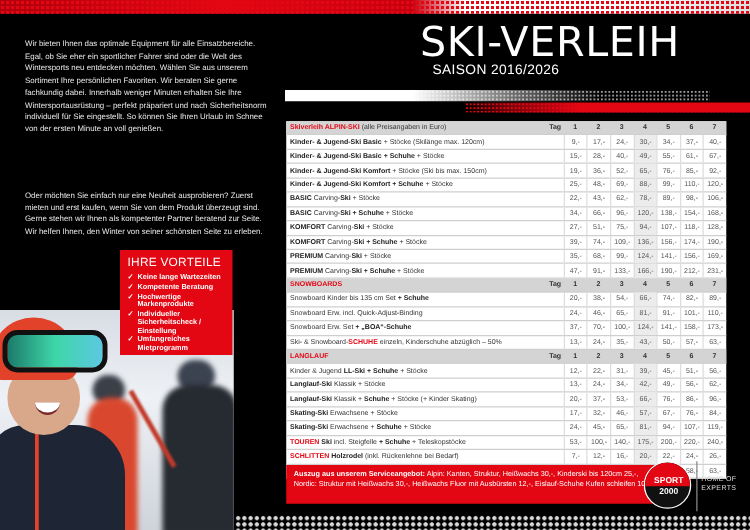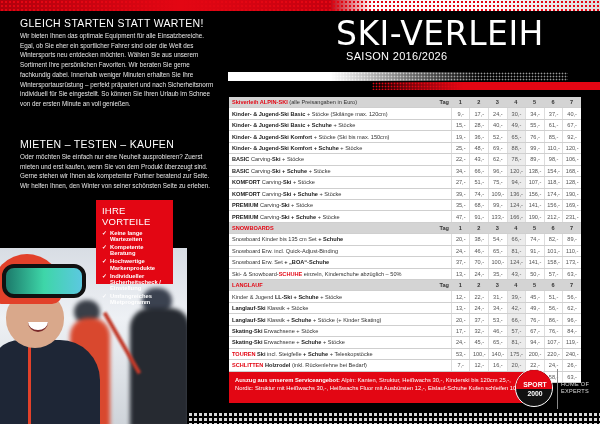--- a/index.html
+++ b/index.html
@@ -11,21 +11,21 @@
     background:
       radial-gradient(circle, #e30613 45%, transparent 50%) 0 0/4px 4px,
       linear-gradient(90deg, #b0000c 0%, #e30613 30%, #c4000f 55%, #fff 62%, #fff 80%, #ddd 100%);
   }
 
   
   .left { position: absolute; left: 0; top: 0; width: 228px; height: 424px; }
   .left h2 { position: absolute; left: 20px; font-weight: normal; font-size: 10.5px; letter-spacing: .3px; color: #fff; }
   .left p { position: absolute; left: 20px; width: 200px; font-size: 6.3px; line-height: 9.7px; color: #e8e8e8; }
 
-  .vorteile { position: absolute; left: 96px; top: 200px; width: 77px; height: 84px; background: #e30613; padding: 5px 6px; z-index: 2; }
+  .vorteile { position: absolute; left: 96px; top: 200px; width: 90px; height: 84px; background: #e30613; padding: 5px 6px; z-index: 2; }
   .vorteile h3 { font-weight: normal; font-size: 9.5px; color: #fff; margin-bottom: 3px; letter-spacing: .2px; }
   .vorteile ul { list-style: none; }
   .vorteile li { display: flex; font-size: 5.8px; line-height: 6.3px; font-weight: bold; margin-bottom: 1.6px; }
   .vorteile li .check { width: 8px; flex: none; }
 
   .photo { position: absolute; left: 0; top: 248px; width: 187px; height: 176px; overflow: hidden;
     background: linear-gradient(180deg, #d8dde4 0%, #eef1f5 40%, #cfd4da 100%); }
   .photo .helmet { position:absolute; left:-8px; top:6px; width:70px; height:50px; border-radius:35px 35px 10px 10px; background:#e2412a; }
   .photo .goggle { position:absolute; left:2px; top:16px; width:84px; height:34px; border-radius:12px; background: linear-gradient(90deg,#1c7a6b,#3ed6a8,#5cc8e0); border:4px solid #111; }
   .photo .face { position:absolute; left:6px; top:44px; width:58px; height:56px; border-radius:26px 26px 30px 30px; background:#d9a88b; }
@@ -73,23 +73,21 @@
 
   .bottom-band { position:absolute; left:188px; top:412px; width:412px; height:12px;
     background: radial-gradient(circle,#fff 40%,transparent 55%) 0 0/5px 5px; opacity:.85; }
 </style>
 </head>
 <body>
 
 <div class="top-band"></div>
 
 <div class="left">
-  <h2 style="top:17px">GLEICH STARTEN STATT WARTEN!</h2>
   <p style="top:31px">Wir bieten Ihnen das optimale Equipment für alle Einsatzbereiche. Egal, ob Sie eher ein sportlicher Fahrer sind oder die Welt des Wintersports neu entdecken möchten. Wählen Sie aus unserem Sortiment Ihre persönlichen Favoriten. Wir beraten Sie gerne fachkundig dabei. Innerhalb weniger Minuten erhalten Sie Ihre Wintersportausrüstung – perfekt präpariert und nach Sicherheitsnorm individuell für Sie eingestellt. So können Sie Ihren Urlaub im Schnee von der ersten Minute an voll genießen.</p>
-  <h2 style="top:138px">MIETEN – TESTEN – KAUFEN</h2>
   <p style="top:152px">Oder möchten Sie einfach nur eine Neuheit ausprobieren? Zuerst mieten und erst kaufen, wenn Sie von dem Produkt überzeugt sind. Gerne stehen wir Ihnen als kompetenter Partner beratend zur Seite. Wir helfen Ihnen, den Winter von seiner schönsten Seite zu erleben.</p>
 </div>
 
 <div class="photo">
   <div class="p3h"></div>
     <div class="p3"></div>
   <div class="pole"></div>
   <div class="p2h"></div>
     <div class="p2"></div>
   <div class="jacket"></div>

